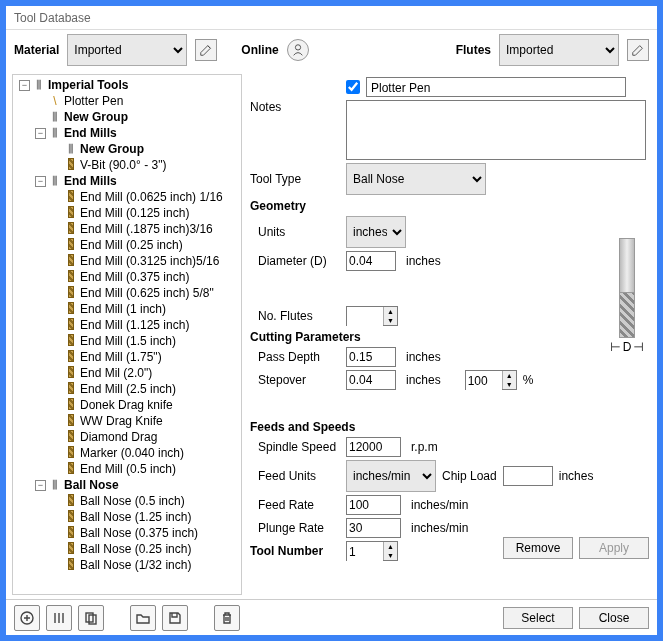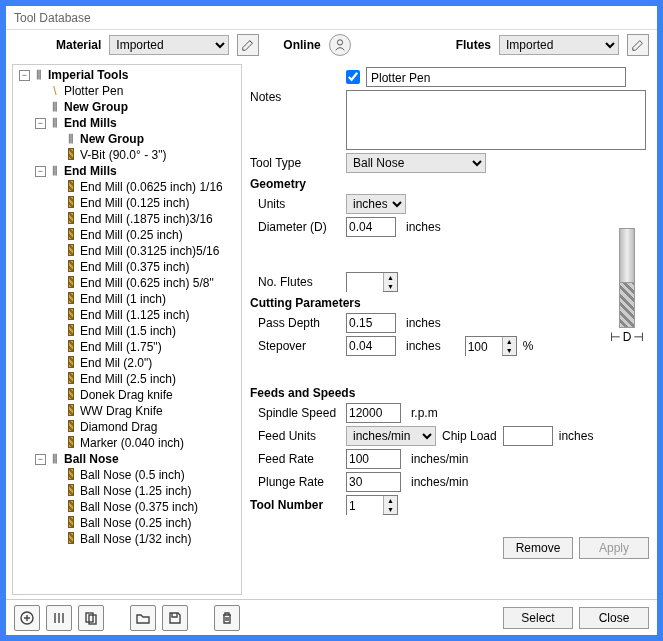--- a/index.html
+++ b/index.html
@@ -1,23 +1,23 @@
 <!DOCTYPE html>
 <html><head>
 <meta charset="utf-8">
 <style>
   * { box-sizing: border-box; font-family: "Segoe UI", Tahoma, sans-serif; font-size: 12px; }
   body { margin: 0; background: #fff; color: #000; }
   .window { width: 663px; height: 641px; border: 6px solid #3b82f6; display: flex; flex-direction: column; position: relative; }
   .titlebar { height: 24px; background: #fff; color: #666; display: flex; align-items: center; padding: 0 8px; border-bottom: 1px solid #ddd; }
-  .topbar { display: flex; align-items: center; padding: 4px 8px; gap: 8px; margin-left: 42px; }
+  .topbar { display: flex; align-items: center; padding: 4px 8px; gap: 8px; }
   .topbar .spacer { flex: 1; }
   .lbl { font-weight: 600; }
   select, input[type=text], input[type=number] { border: 1px solid #7a7a7a; background: #fff; height: 20px; padding: 0 2px; font-size: 12px; }
-  select.combo { height: 20px; background: #e9e9e9; border: 1px solid #aaa; }
+  select.combo { height: 32px; background: #e9e9e9; border: 1px solid #aaa; }
   .iconbtn { width: 22px; height: 22px; border: 1px solid #999; background: #f2f2f2; display: inline-flex; align-items: center; justify-content: center; cursor: pointer; }
   .iconbtn svg { width: 14px; height: 14px; }
   .main { flex: 1; display: flex; overflow: hidden; }
   .left { width: 230px; border: 1px solid #ccc; margin: 4px 0 4px 6px; display: flex; flex-direction: column; position: relative; }
   .tree { flex: 1; overflow: auto; padding: 2px 0 2px 4px; }
   .tree-scroll::-webkit-scrollbar { width: 16px; }
   .node { display: flex; align-items: center; height: 16px; white-space: nowrap; cursor: pointer; }
   .exp { width: 11px; height: 11px; border: 1px solid #888; display: inline-flex; align-items: center; justify-content: center; margin-right: 2px; font-size: 9px; line-height: 1; color: #555; background:#fff;}
   .ticon { width: 14px; margin-right: 2px; text-align: center; display:inline-block;}
   .name { }
@@ -213,20 +213,25 @@
           <div class="node indent2">
             <span style="display:inline-block;width:13px"></span>
             <span class="ticon"><span class="end-mill-icon"></span></span>
             <span class="name">Diamond Drag</span>
           </div>
           <div class="node indent2">
             <span style="display:inline-block;width:13px"></span>
             <span class="ticon"><span class="end-mill-icon"></span></span>
             <span class="name">Marker (0.040 inch)</span>
           </div>
+          <div class="node indent2">
+            <span style="display:inline-block;width:13px"></span>
+            <span class="ticon"><span class="end-mill-icon"></span></span>
+            <span class="name">End Mill (0.5 inch)</span>
+          </div>
           <div class="node indent1">
             <span class="exp">−</span>
             <span class="ticon group-icon">⦀</span>
             <span class="name bold">Ball Nose</span>
           </div>
           <div class="node indent2">
             <span style="display:inline-block;width:13px"></span>
             <span class="ticon"><span class="end-mill-icon"></span></span>
             <span class="name">Ball Nose (0.5 inch)</span>
           </div>

